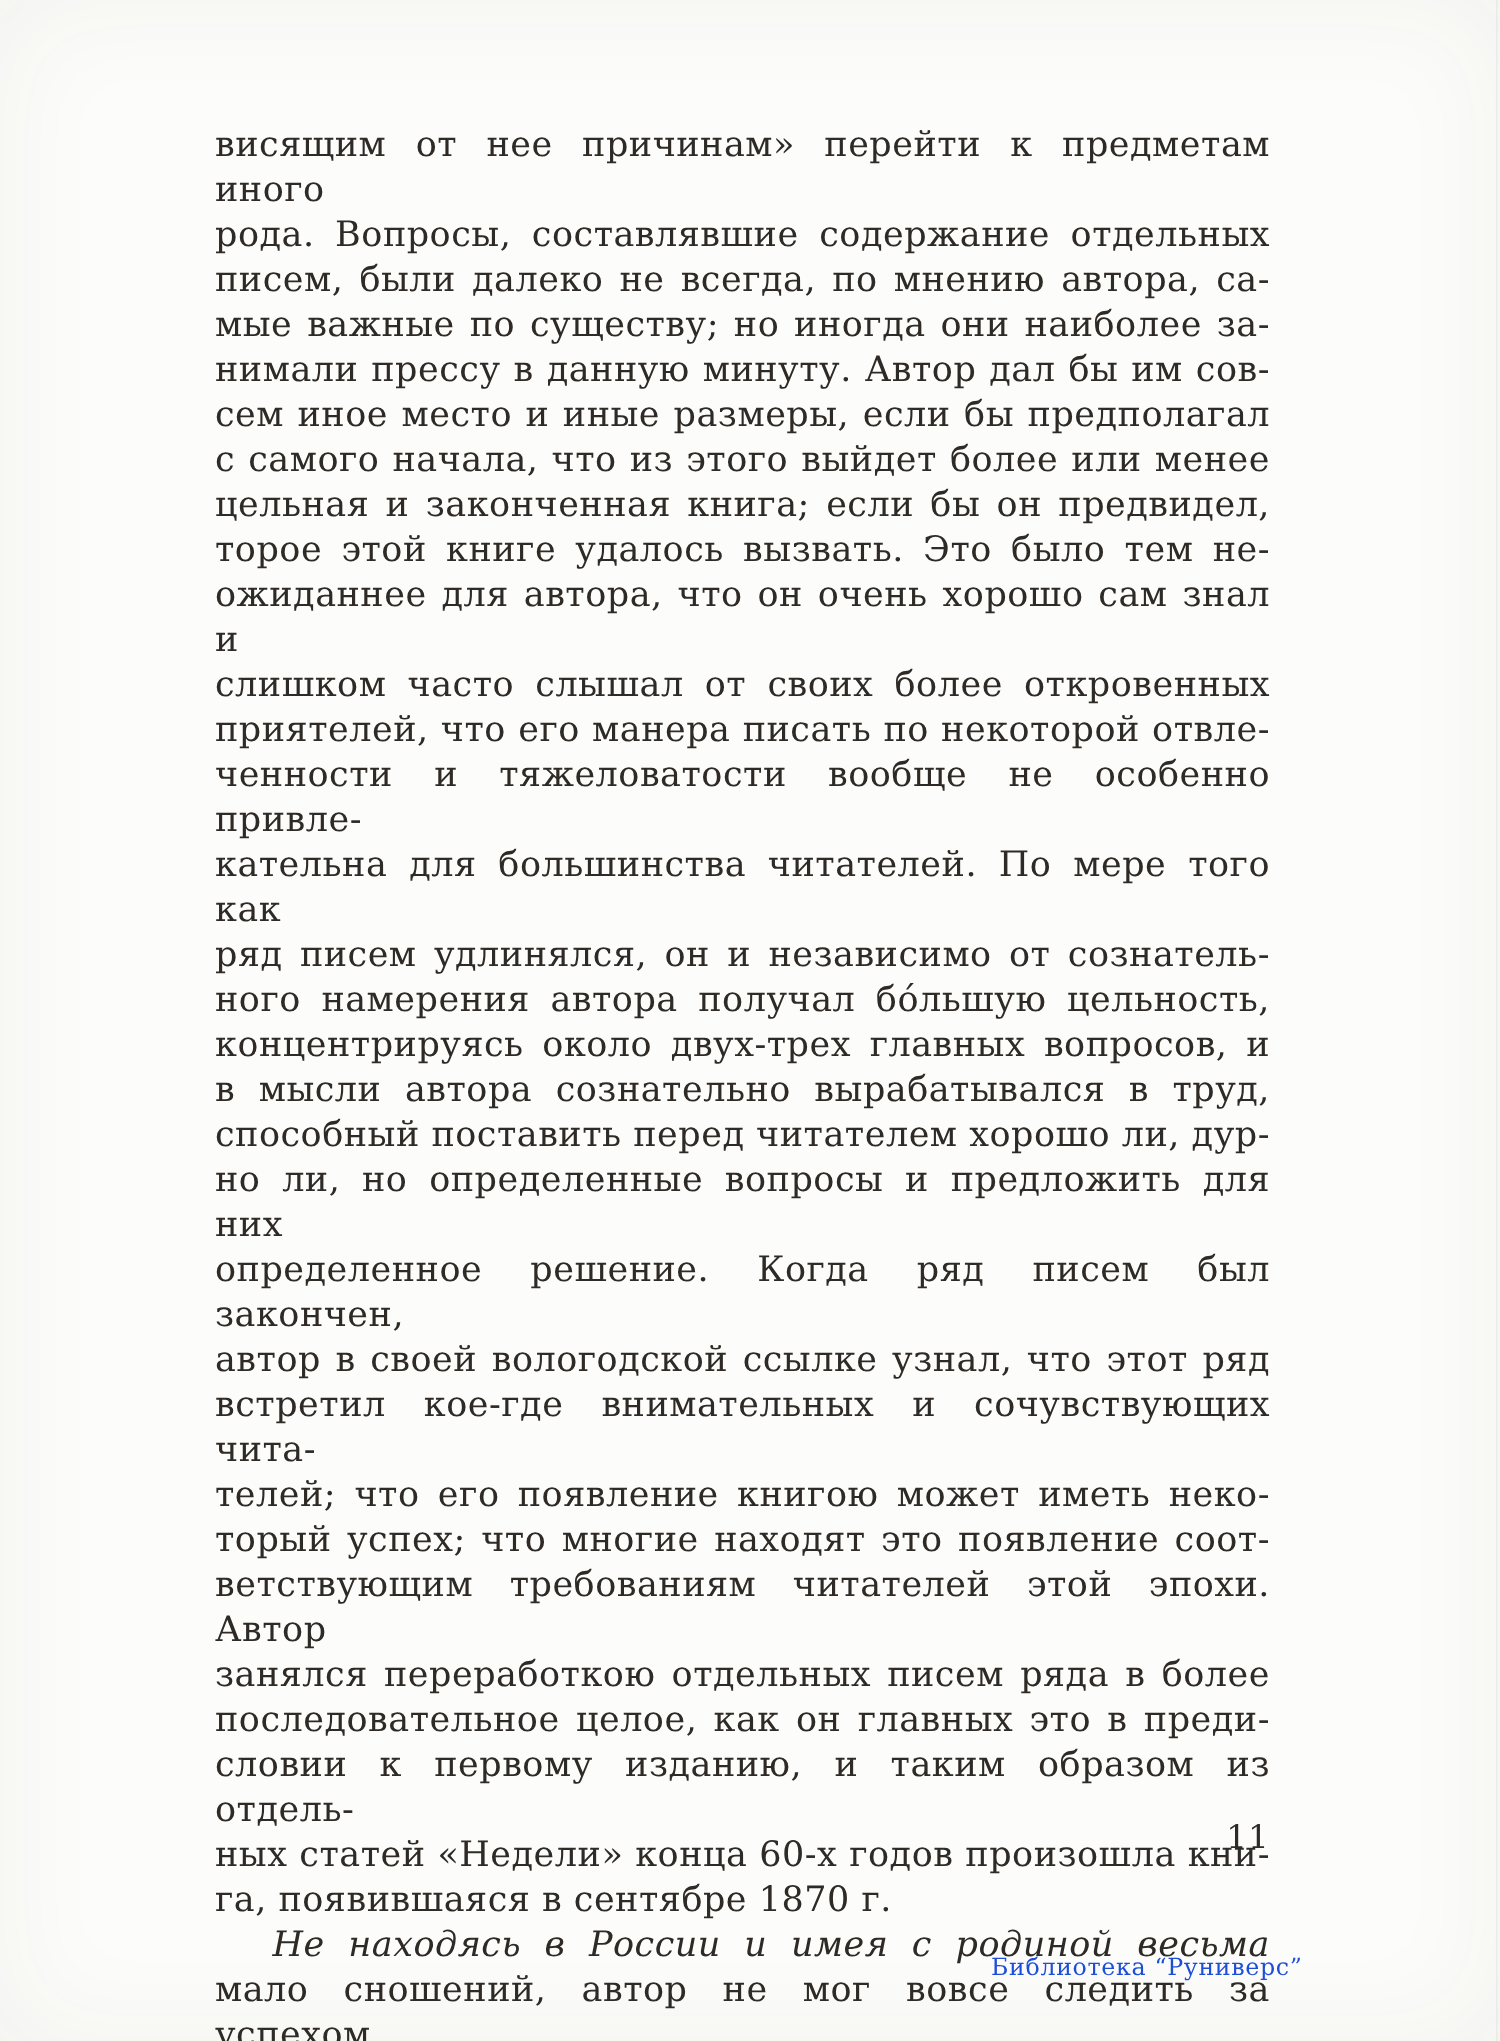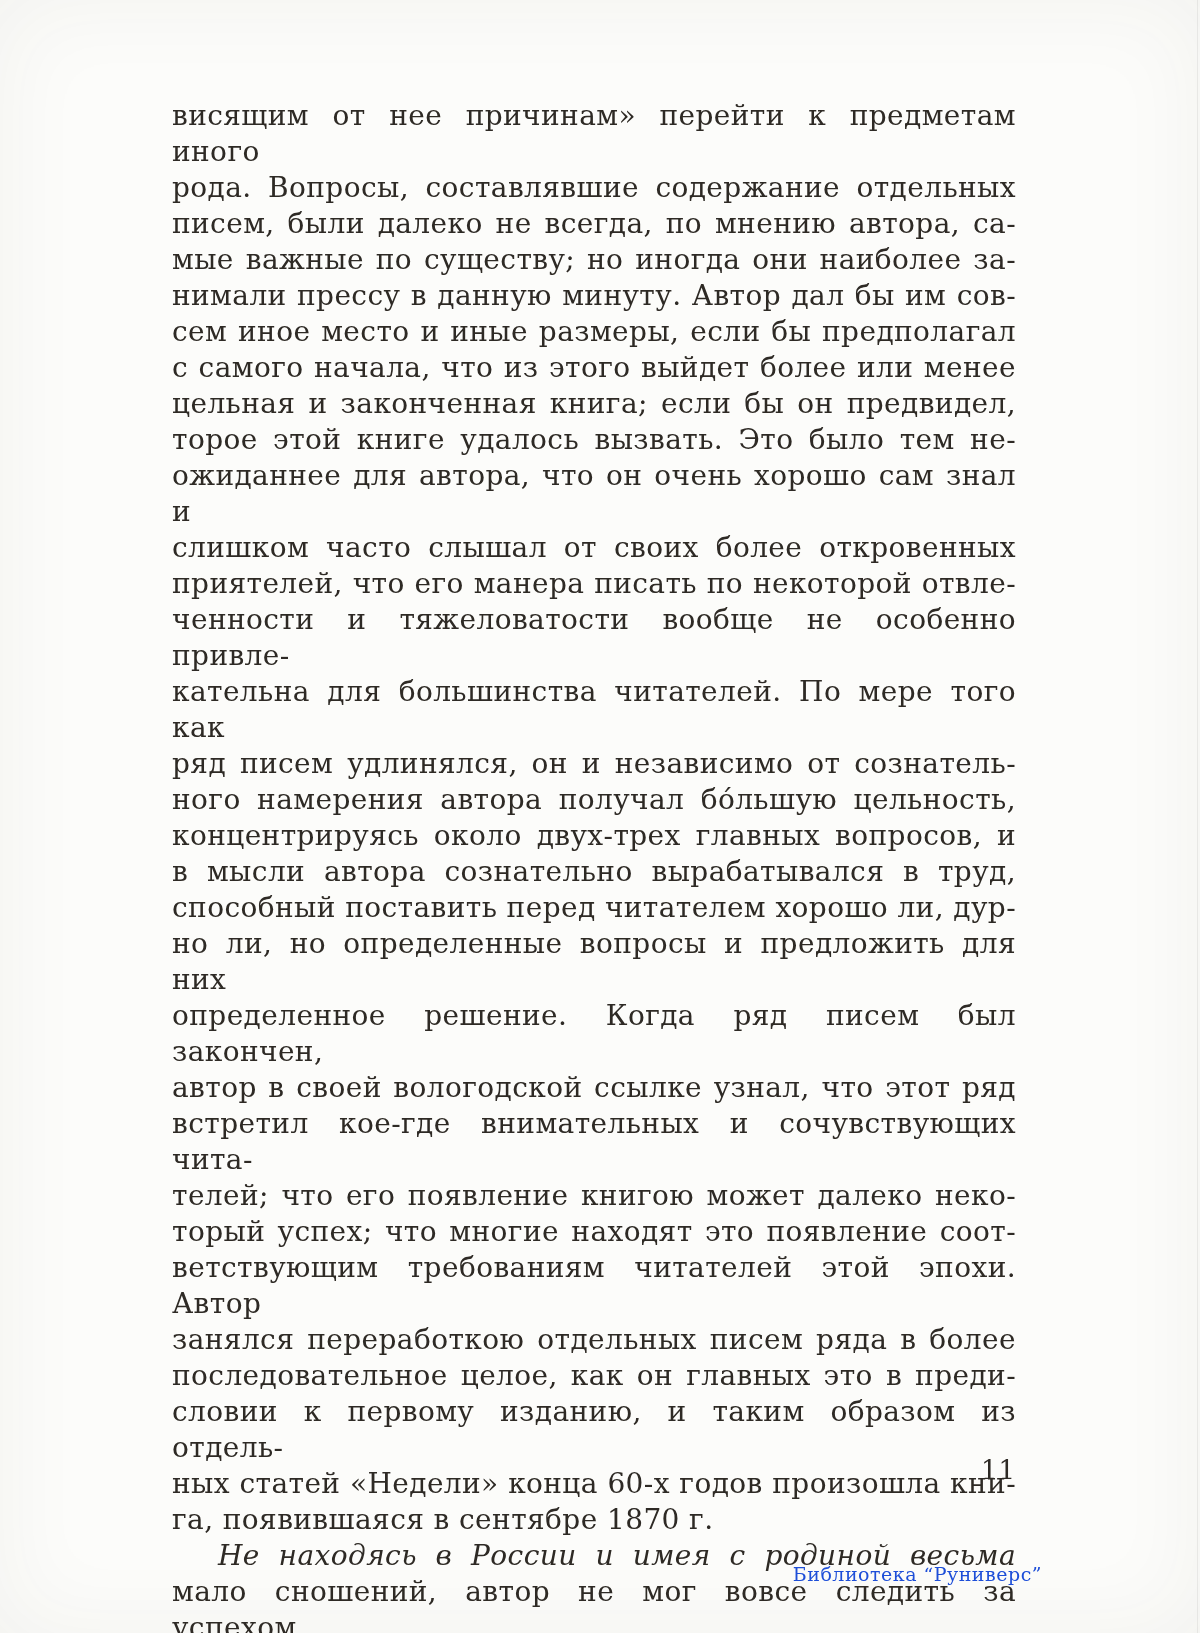--- a/index.html
+++ b/index.html
@@ -92,21 +92,21 @@
         <div class="line">кательна для большинства читателей. По мере того как</div>
         <div class="line">ряд писем удлинялся, он и независимо от сознатель-</div>
         <div class="line">ного намерения автора получал бо́льшую цельность,</div>
         <div class="line">концентрируясь около двух-трех главных вопросов, и</div>
         <div class="line">в мысли автора сознательно вырабатывался в труд,</div>
         <div class="line">способный поставить перед читателем хорошо ли, дур-</div>
         <div class="line">но ли, но определенные вопросы и предложить для них</div>
         <div class="line">определенное решение. Когда ряд писем был закончен,</div>
         <div class="line">автор в своей вологодской ссылке узнал, что этот ряд</div>
         <div class="line">встретил кое-где внимательных и сочувствующих чита-</div>
-        <div class="line">телей; что его появление книгою может далеко неко-</div>
+        <div class="line">телей; что его появление книгою может иметь неко-</div>
         <div class="line">торый успех; что многие находят это появление соот-</div>
         <div class="line">ветствующим требованиям читателей этой эпохи. Автор</div>
         <div class="line">занялся переработкою отдельных писем ряда в более</div>
         <div class="line">последовательное целое, как он главных это в преди-</div>
         <div class="line">словии к первому изданию, и таким образом из отдель-</div>
         <div class="line">ных статей «Недели» конца 60-х годов произошла кни-</div>
         <div class="line last">га, появившаяся в сентябре 1870 г.</div>
       </div>
       <div class="para">
         <div class="line indent">Не находясь в России и имея с родиной весьма</div>

